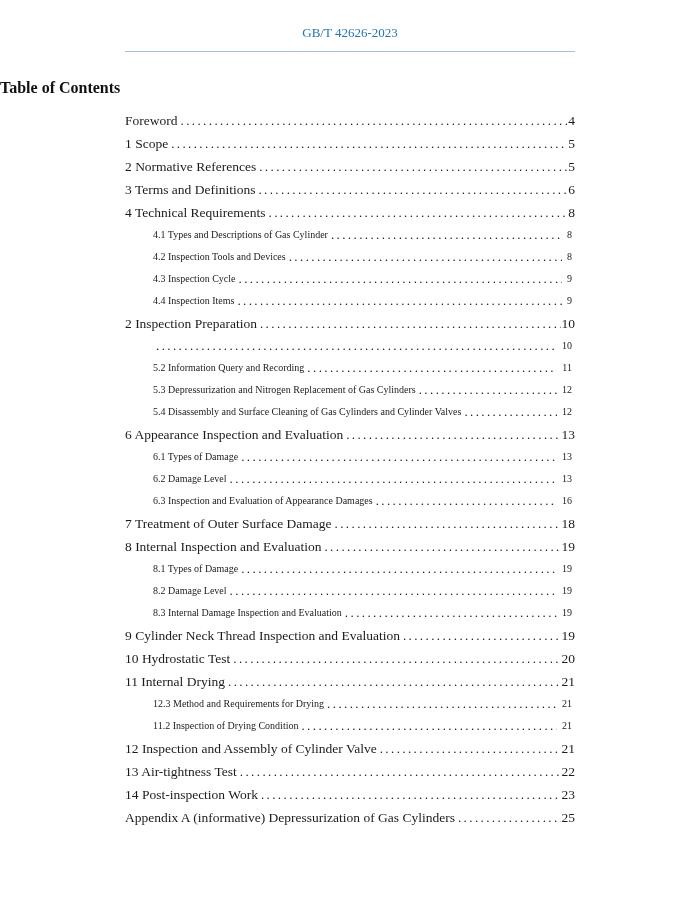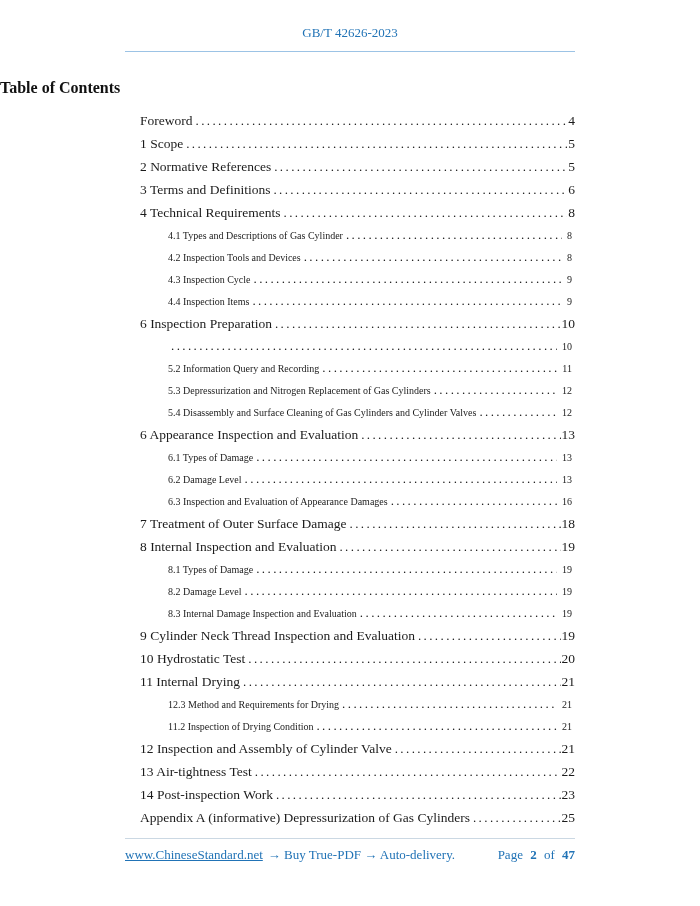--- a/index.html
+++ b/index.html
@@ -40,26 +40,25 @@
     font-weight: bold;
     color: #111111;
     line-height: 19px;
   }
   
   .toc {
     margin: 17px 125px 0 125px;
   }
   .toc-row {
     display: flex;
-    align-items: center;
+    align-items: flex-start;
     font-size: 13.5px;
     line-height: 13.5px;
     margin-bottom: 9.5px;
     white-space: nowrap;
-    margin-left: 15px;
   }
   .toc-row.sub {
     font-size: 10px;
     line-height: 12.5px;
     margin-bottom: 8.5px;
     padding-left: 28px;
   }
   .toc-row .label {
     flex: 0 0 auto;
   }
@@ -171,21 +170,21 @@
         <span class="label">4.3 Inspection Cycle</span>
         <span class="dots"></span>
         <span class="pagenum">9</span>
       </div>
       <div class="toc-row sub">
         <span class="label">4.4 Inspection Items</span>
         <span class="dots"></span>
         <span class="pagenum">9</span>
       </div>
       <div class="toc-row">
-        <span class="label">6 Inspection Preparation</span>
+        <span class="label">2 Inspection Preparation</span>
         <span class="dots"></span>
         <span class="pagenum">10</span>
       </div>
       <div class="toc-row sub">
         <span class="dots"></span>
         <span class="pagenum">10</span>
       </div>
       <div class="toc-row sub">
         <span class="label">5.2 Information Query and Recording</span>
         <span class="dots"></span>
@@ -286,28 +285,14 @@
         <span class="dots"></span>
         <span class="pagenum">23</span>
       </div>
       <div class="toc-row">
         <span class="label">Appendix A (informative) Depressurization of Gas Cylinders</span>
         <span class="dots"></span>
         <span class="pagenum">25</span>
       </div>
     </div>
 
-  <div class="footer">
-    <hr class="footer-rule">
-    <div class="footer-row">
-      <div class="footer-left">
-        <span class="link">www.ChineseStandard.net</span><span class="tagline">→ Buy True-PDF → Auto-delivery.</span>
-      </div>
-      <div class="page-indicator">
-        <span>Page</span>
-        <span class="num">2</span>
-        <span>of</span>
-        <span class="num">47</span>
-      </div>
-    </div>
-  </div>
 
 </div>
 
 </body></html>

